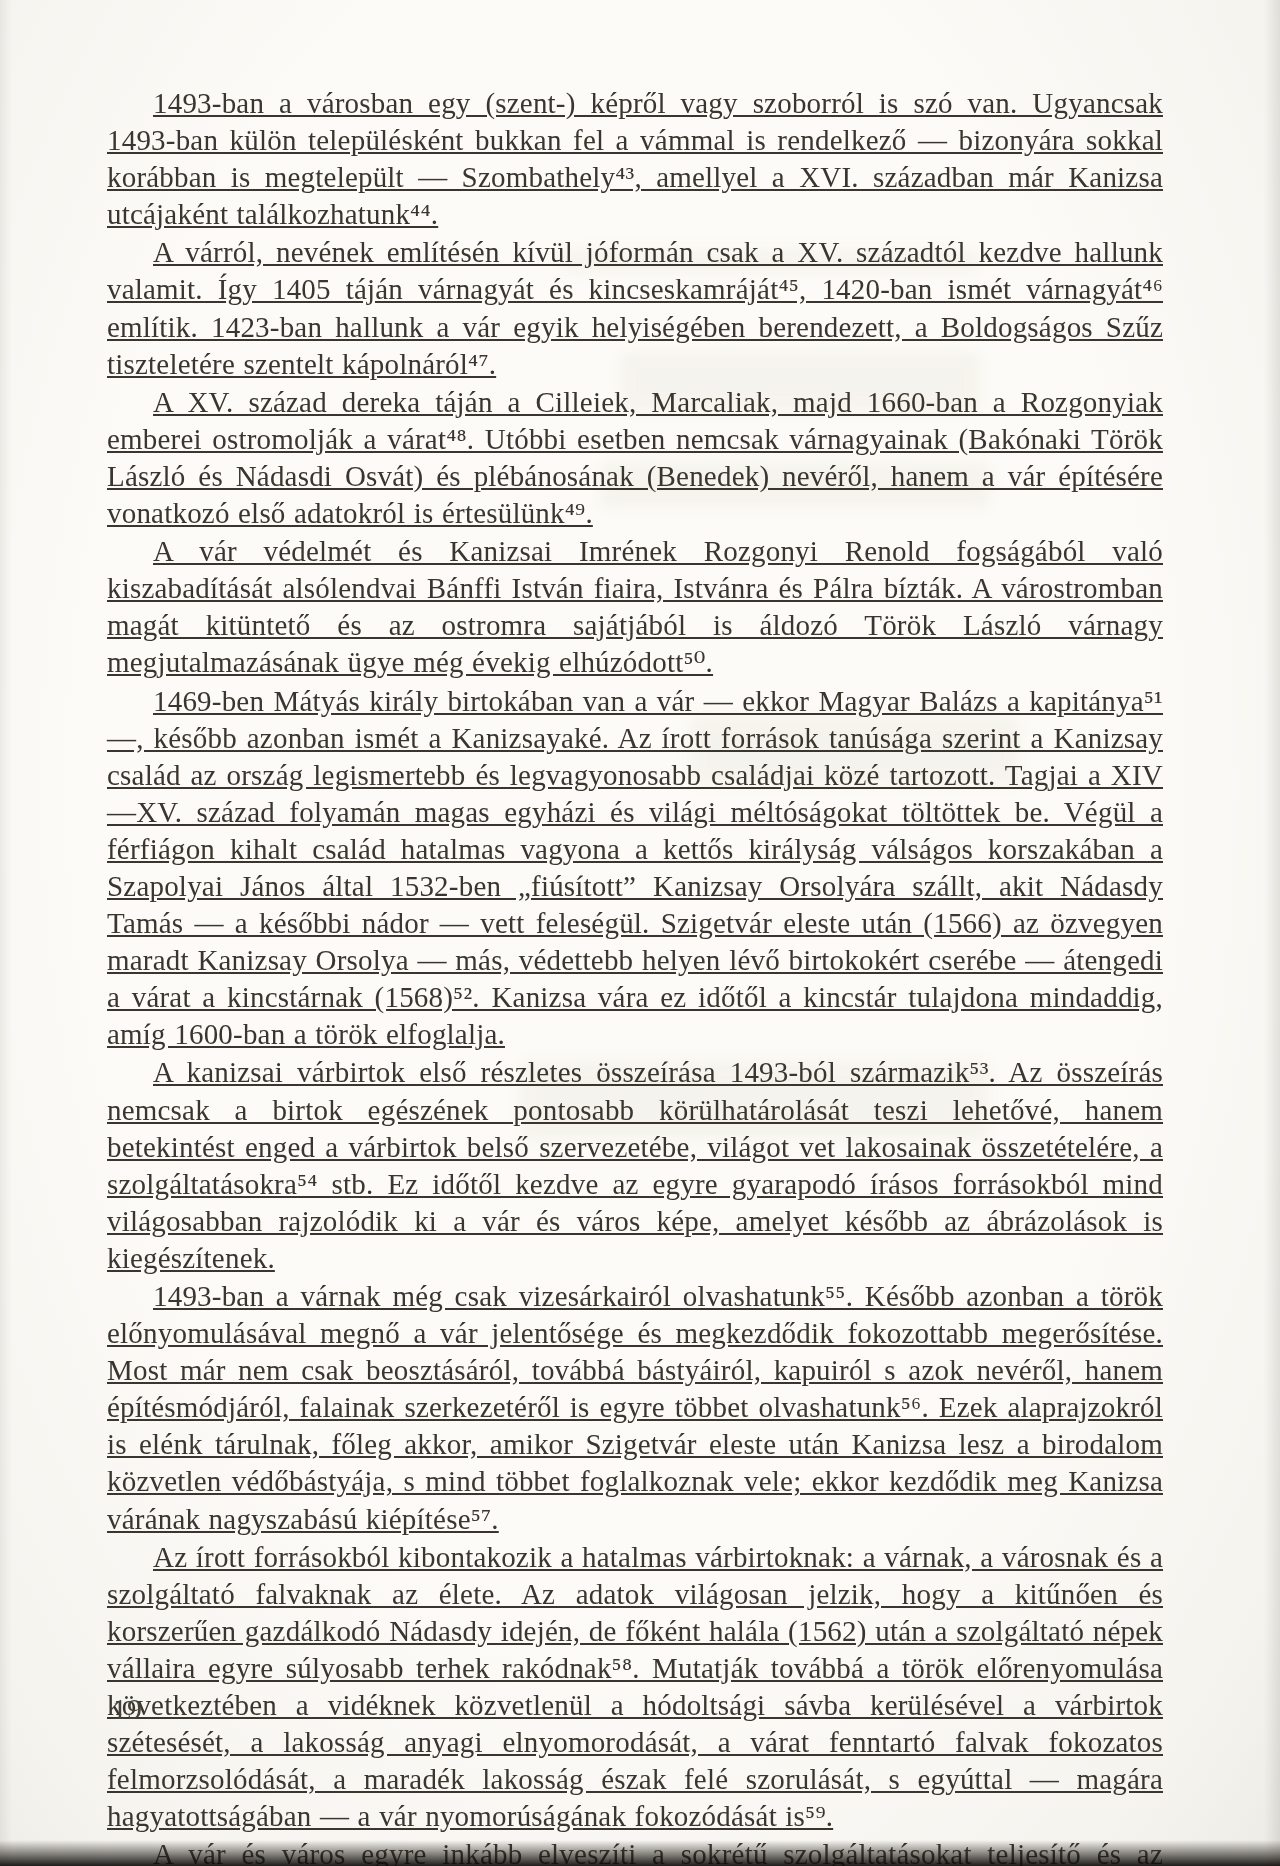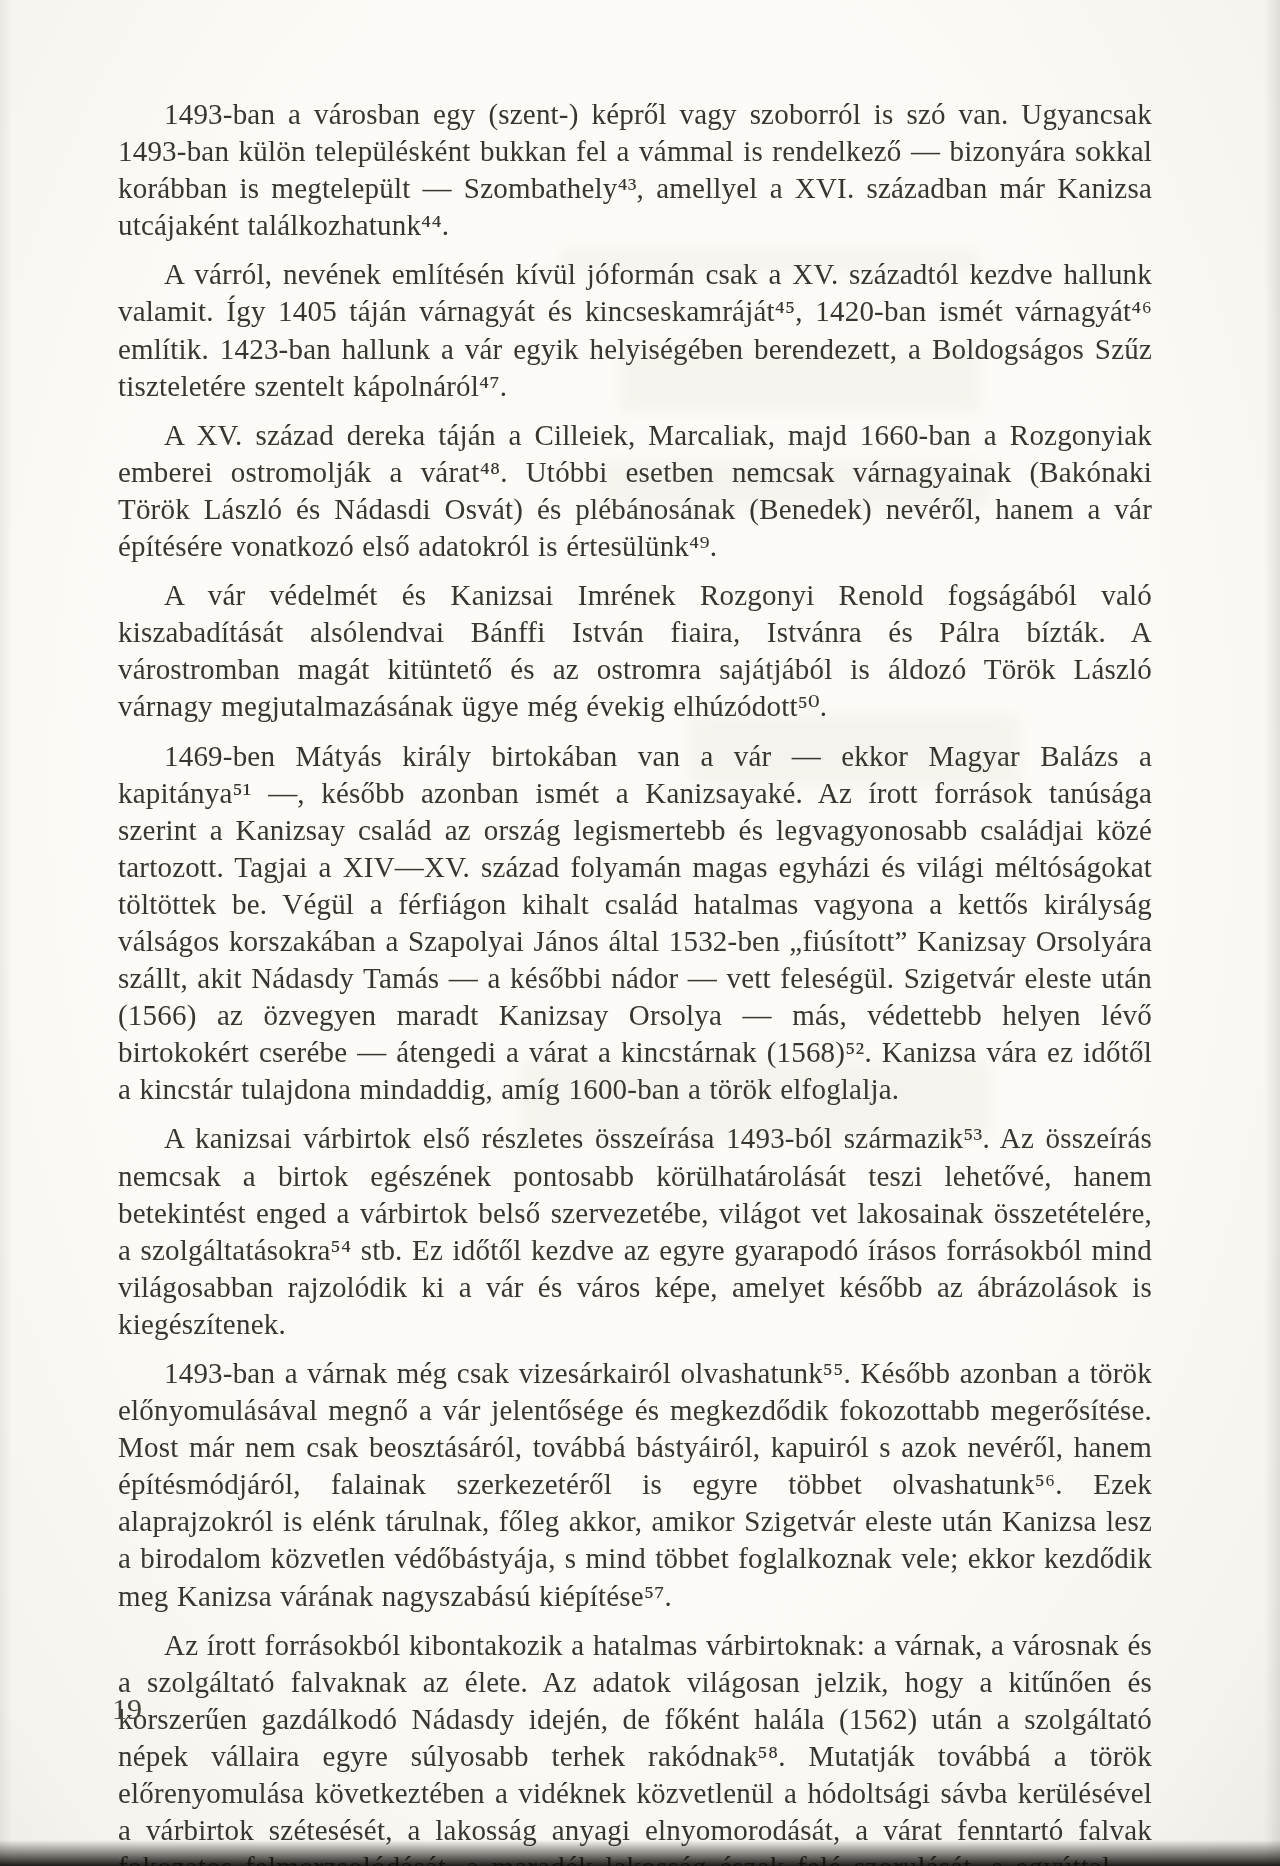--- a/index.html
+++ b/index.html
@@ -25,22 +25,23 @@
     top: 84px;
     width: 1058px;
     color: #3a362f;
     font-size: 29px;
     line-height: 37.1px;
     text-align: justify;
     letter-spacing: 0.2px;
     word-spacing: 1px;
   }
   .text-block p {
-    margin: 12px;
+    margin: 1px;
     text-indent: 46px;
+    text-decoration: underline;
   }
   .page-number {
     position: absolute;
     left: 112px;
     top: 1692px;
     font-size: 30px;
     color: #46423a;
   }
   
   .ghost {

